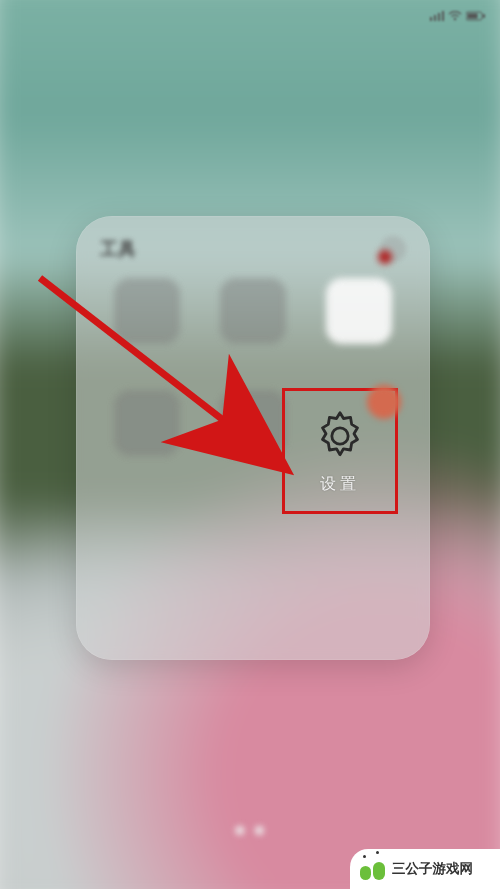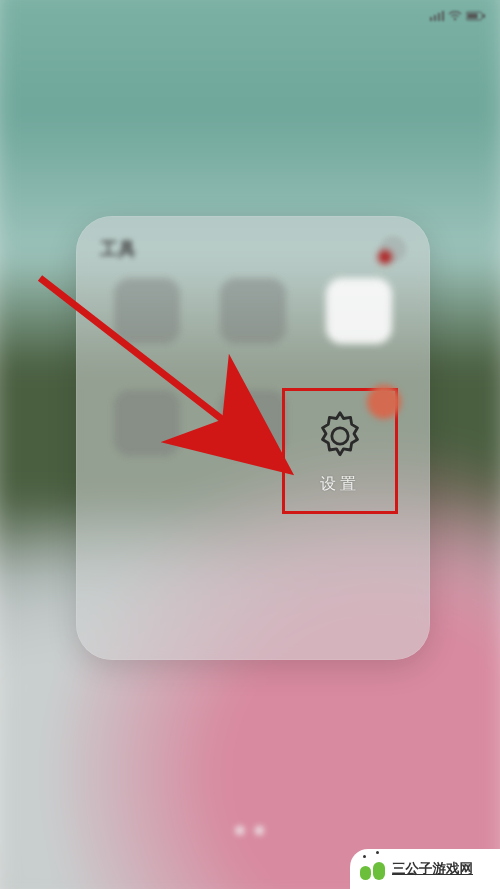--- a/index.html
+++ b/index.html
@@ -106,21 +106,21 @@
   }
 
   
   .watermark {
     position: absolute; right: 0; bottom: 0;
     width: 150px; height: 40px;
     background: #fff;
     border-top-left-radius: 18px;
     display: flex; align-items: center; gap: 6px;
     padding: 0 10px;
-    font-size: 13.5px; font-weight: 700; color: #333; text-decoration: underline;
+    font-size: 13.5px; font-weight: 700; color: #333;
   }
   .watermark .logo {
     width: 26px; height: 22px;
     display:flex; align-items:flex-end; gap:2px;
   }
   .watermark .blob {
     width: 12px; height: 18px; border-radius: 6px 6px 6px 6px;
     background:#6bbf3a;
   }
   .watermark .blob.small { height: 14px; width: 11px; }

